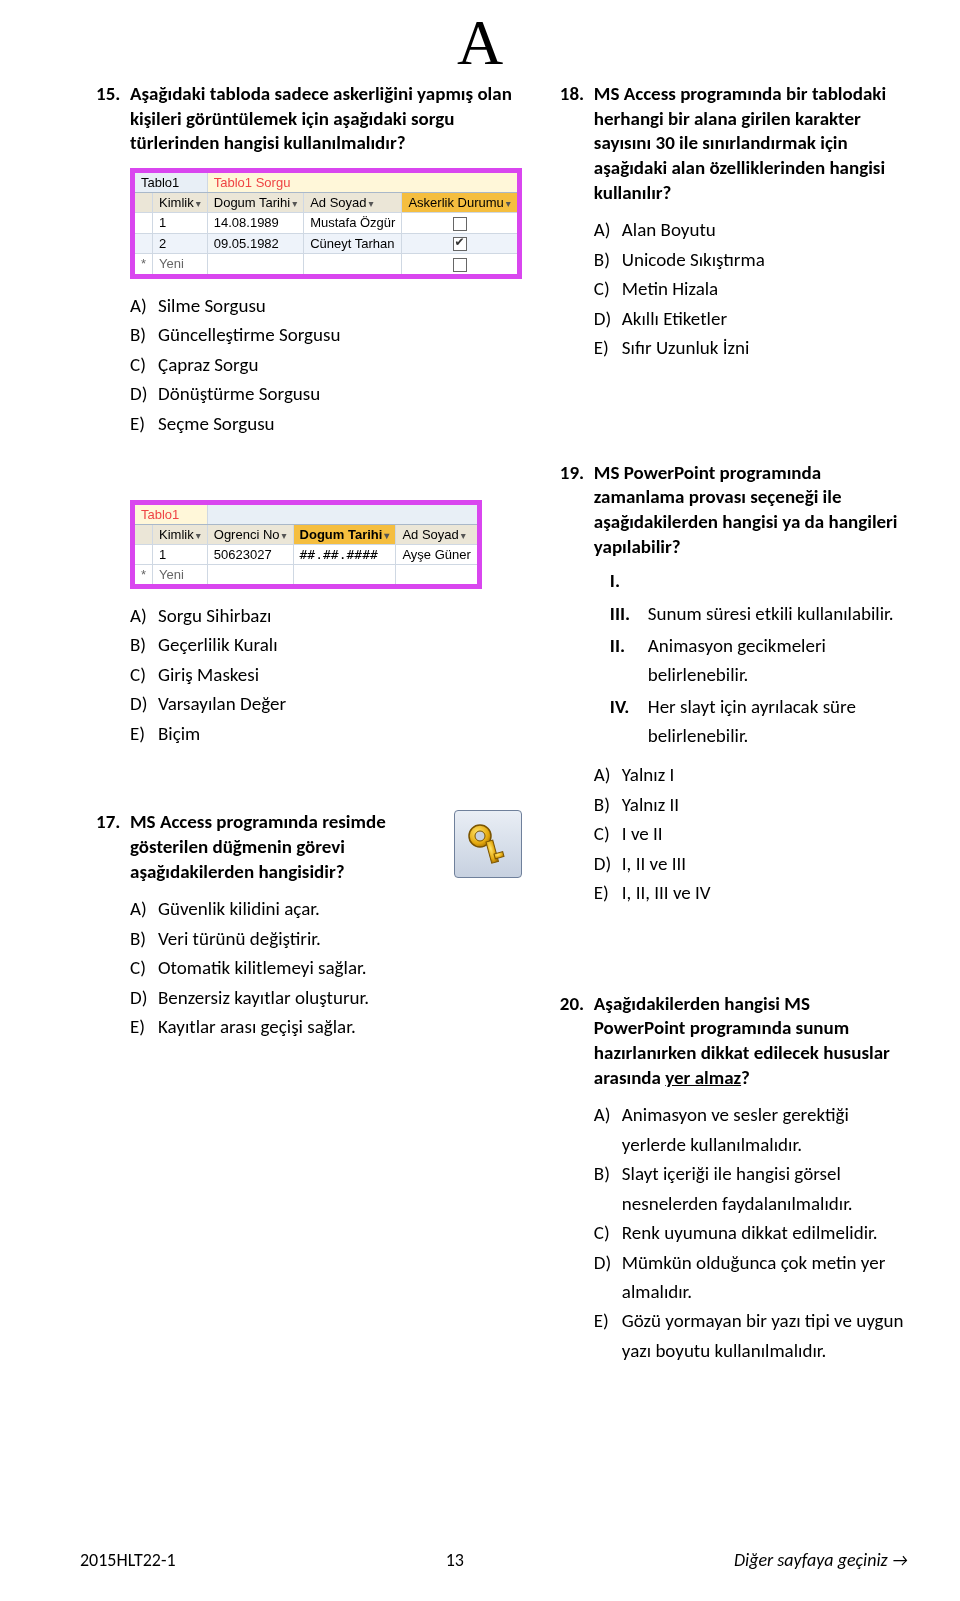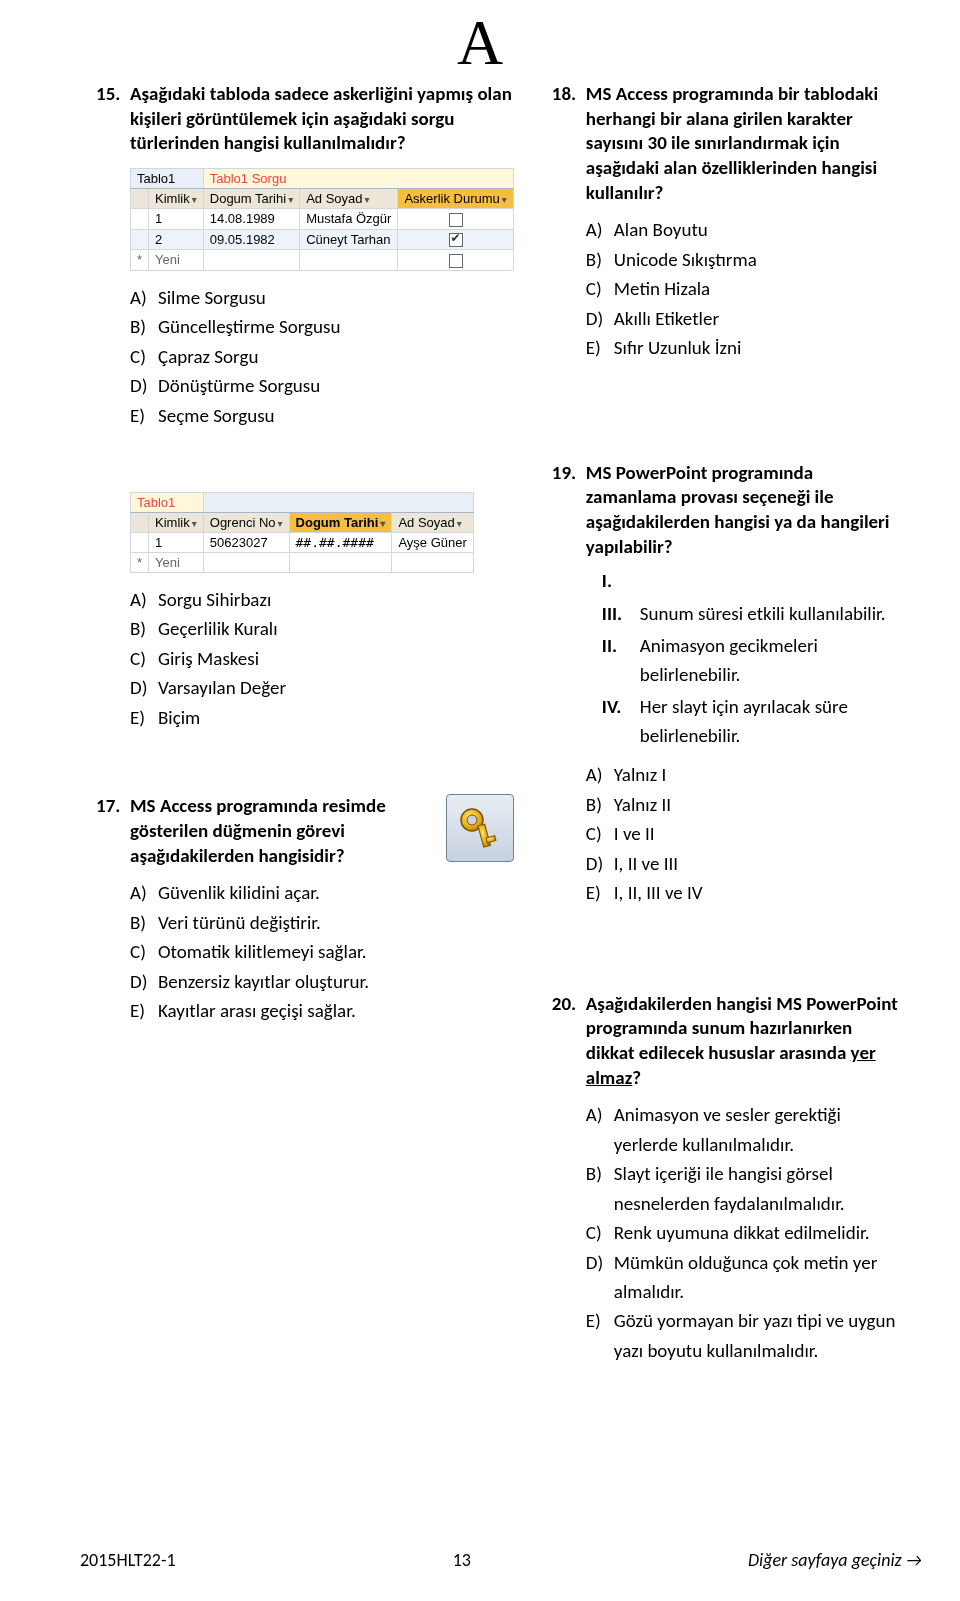--- a/index.html
+++ b/index.html
@@ -39,21 +39,21 @@
   .opts .optlabel { flex: 0 0 28px; }
   .sublist { margin: 8px 0 10px 50px; font-size: 19px; line-height: 1.5; }
   .sublist .subrow { display: flex; margin-bottom: 4px; }
   .sublist .subnum { flex: 0 0 38px; font-weight: 700; }
   .underline { text-decoration: underline; }
   
   .tbl {
     border-collapse: collapse;
     font-size: 13px;
     background: #fff;
-    border: 1px solid #d946ef;
+    border: 5px solid #d946ef;
     font-family: "Segoe UI", Arial, sans-serif;
   }
   .tbl td, .tbl th { border: 1px solid #cfd8e3; padding: 2px 6px; white-space: nowrap; text-align: left; }
   .tbl .tabrow td { background: #e8eff6; font-weight: 400; border-bottom: 1px solid #a9b8c9; }
   .tbl .tabactive { background: #fff7d9 !important; color: #ef4444; font-weight: 700; }
   .tbl .tabplain { background: #f2f2f2; }
   .tbl .hdr td { background: #ebe6d7; font-weight: 400; }
   .tbl .hdr .sel { background: #f5be3f; }
   .tbl .rowsel td { background: #eef3fa; }
   .tbl .newrow td { color: #666; }
@@ -69,21 +69,21 @@
     background: linear-gradient(180deg,#e9eef5,#c7d1e0);
     border:1px solid #6f809b;
     border-radius:4px;
     margin-left:10px;
     display:flex; align-items:center; justify-content:center;
   }
   .footer {
     position: absolute;
     bottom: 30px;
     left: 80px;
-    right: 38px;
+    right: 52px;
     display: flex;
     justify-content: space-between;
     font-size: 18px;
   }
   .footer .right { font-style: italic; }
   .q17block .qrow { align-items: flex-start; }
   .drop { font-size: 10px; color:#555; margin-left:2px; }
 </style>
 </head>
 <body>

